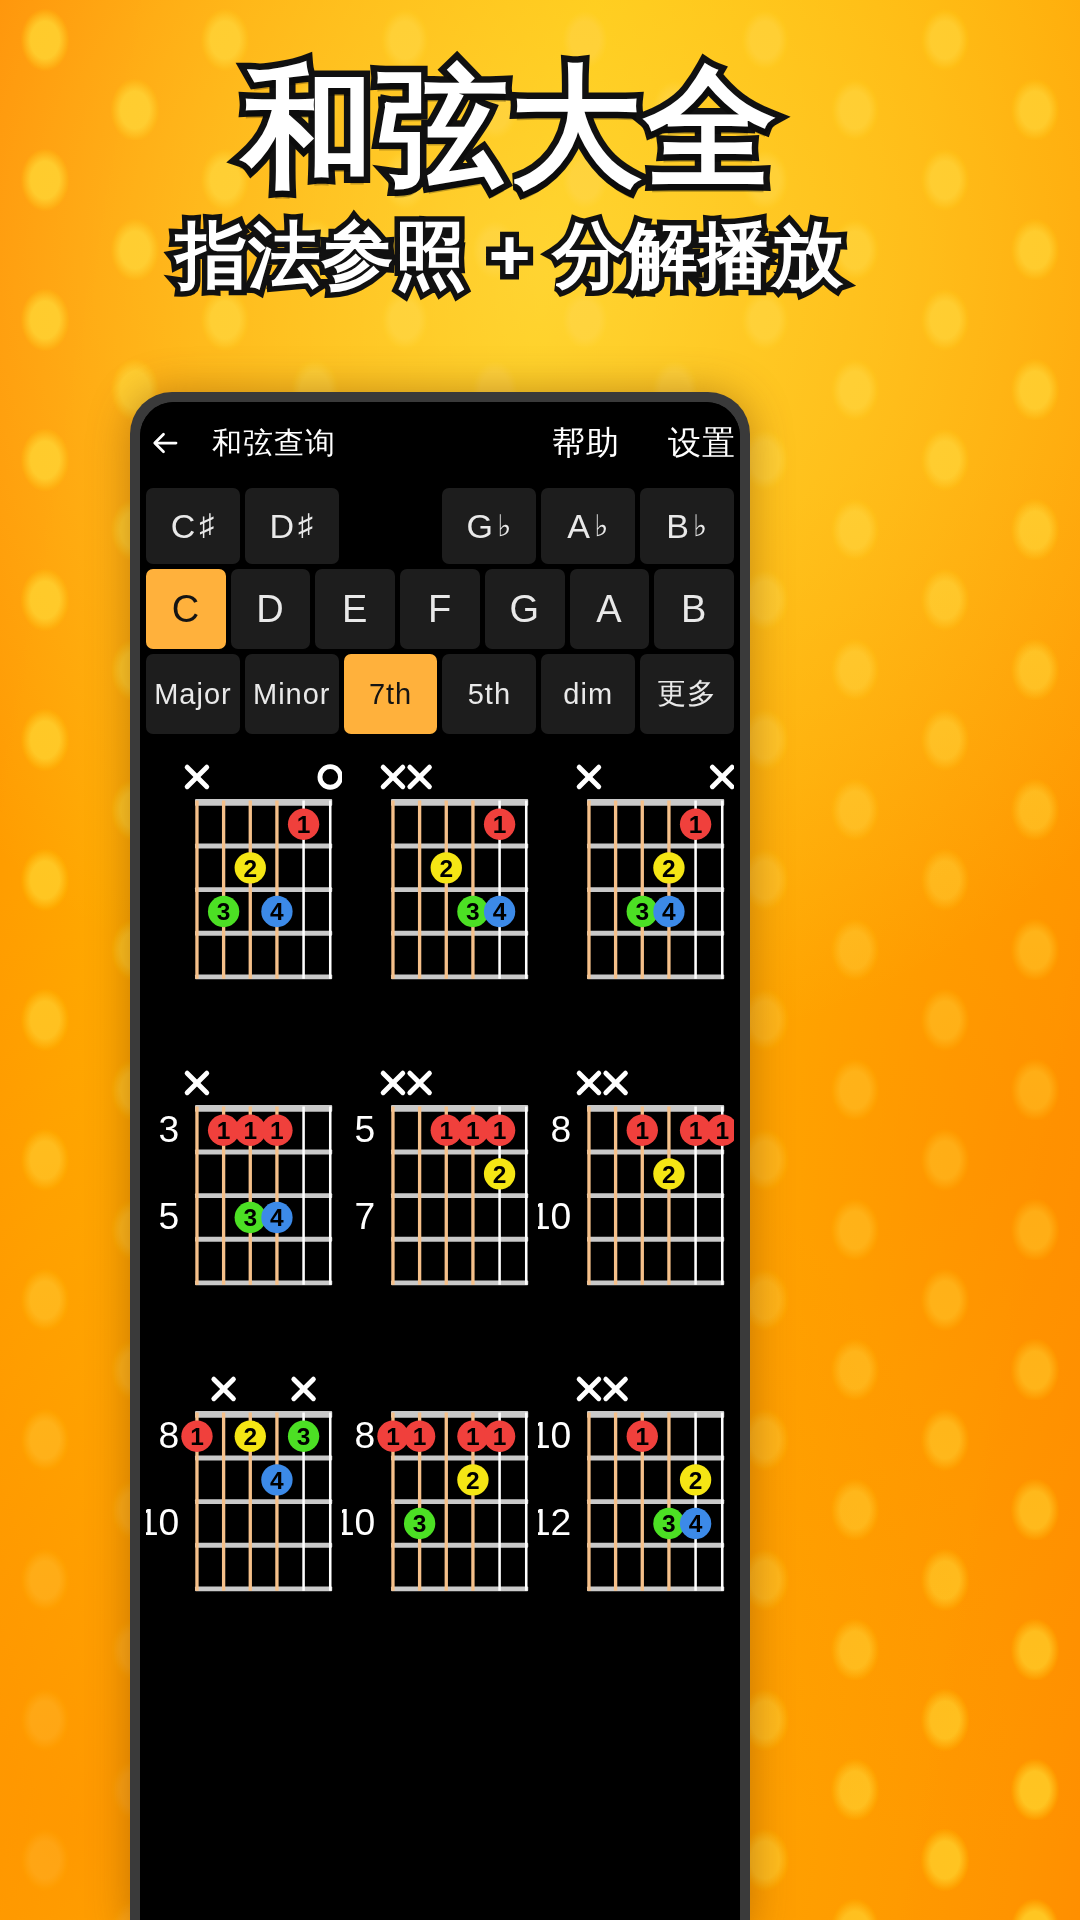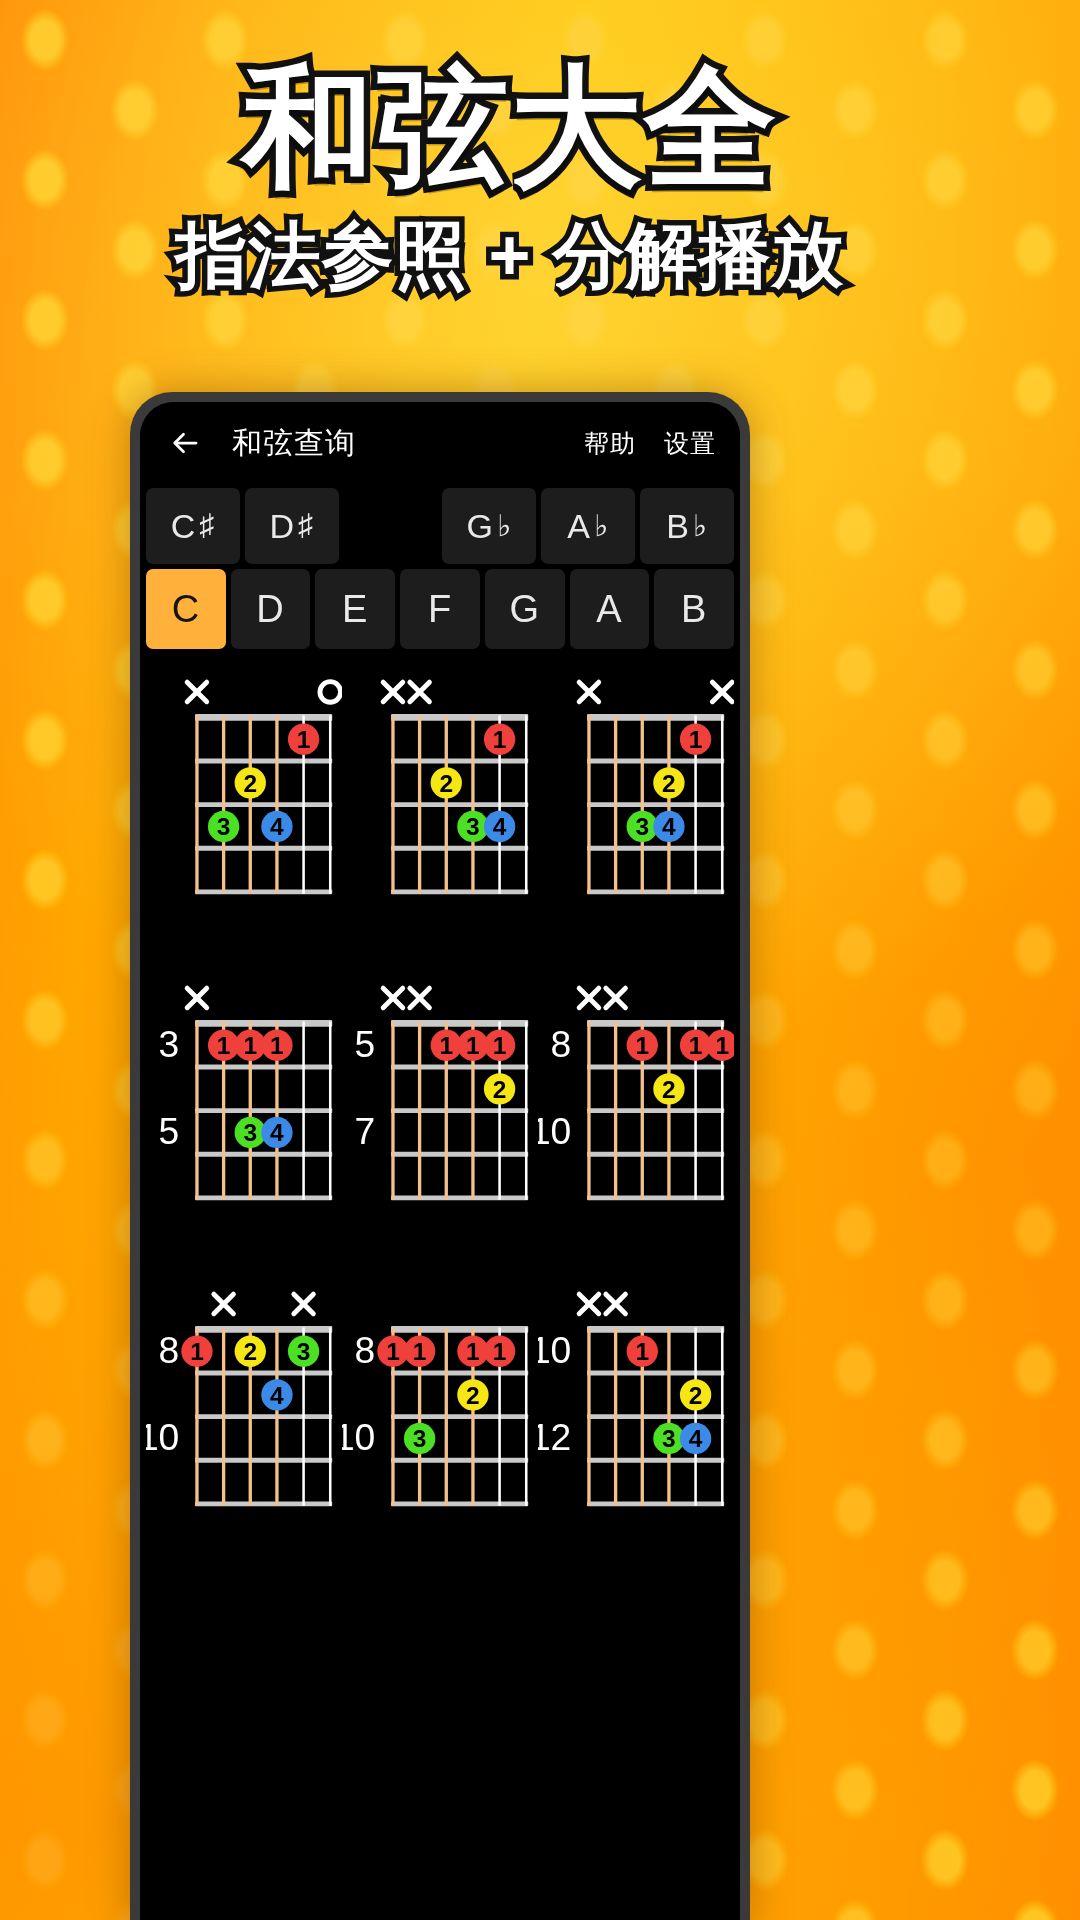--- a/index.html
+++ b/index.html
@@ -60,27 +60,27 @@
     width:100%; height:100%;
     background:#000000;
     border-radius:34px 34px 0 0;
     overflow:hidden;
     position:relative;
   }
 
   
   #appbar{
     height:82px; display:flex; align-items:center;
-    padding:0 24px; background:#000; gap:0;
+    padding:0 4px; background:#000; gap:0;
   }
   .back-icon{ width:44px;height:44px; display:flex;align-items:center;justify-content:center; cursor:pointer;}
   .back-icon svg{ width:30px;height:30px; }
   .appbar-title{ color:#fff; font-size:30px; margin-left:24px; letter-spacing:1px; }
   .appbar-spacer{ flex:1; }
-  .appbar-action{ color:#fff; font-size:25px; margin-left:28px; letter-spacing:1px; cursor:pointer; }
+  .appbar-action{ color:#fff; font-size:33px; margin-left:48px; letter-spacing:1px; cursor:pointer; }
 
   
   .row{ display:flex; gap:5px; padding:0 6px; margin-bottom:5px; }
   .row.accidental{ margin-top:4px; }
   .chip{
     background:#1d1d1d; color:#e9e9e9;
     border-radius:7px;
     display:flex; align-items:center; justify-content:center;
     font-size:34px; height:76px; flex:1; cursor:pointer;
     letter-spacing:1px;
@@ -169,20 +169,40 @@
           <span>G</span>
         </div>
         <div class="chip">
           <span>A</span>
         </div>
         <div class="chip">
           <span>B</span>
         </div>
       </div>
 
+    <div class="row type" id="row-type">
+        <div class="chip">
+          <span>Major</span>
+        </div>
+        <div class="chip">
+          <span>Minor</span>
+        </div>
+        <div class="chip active">
+          <span>7th</span>
+        </div>
+        <div class="chip">
+          <span>5th</span>
+        </div>
+        <div class="chip">
+          <span>dim</span>
+        </div>
+        <div class="chip">
+          <span>更多</span>
+        </div>
+      </div>
 
     <div id="chord-grid">
         <div class="chord-cell">
           <svg viewBox="0 0 200 240" class="chord-svg">
             <rect x="50" y="44.5" width="140" height="7" fill="#C9C9C9" rx="1"></rect>
             <rect x="50" y="90" width="140" height="5" fill="#C9C9C9" rx="1"></rect>
             <rect x="50" y="134.5" width="140" height="5" fill="#C9C9C9" rx="1"></rect>
             <rect x="50" y="179" width="140" height="5" fill="#C9C9C9" rx="1"></rect>
             <rect x="50" y="223.5" width="140" height="5" fill="#C9C9C9" rx="1"></rect>
             <line x1="52" y1="46" x2="52" y2="228" stroke="#F5C08A" stroke-width="3.4"></line>

